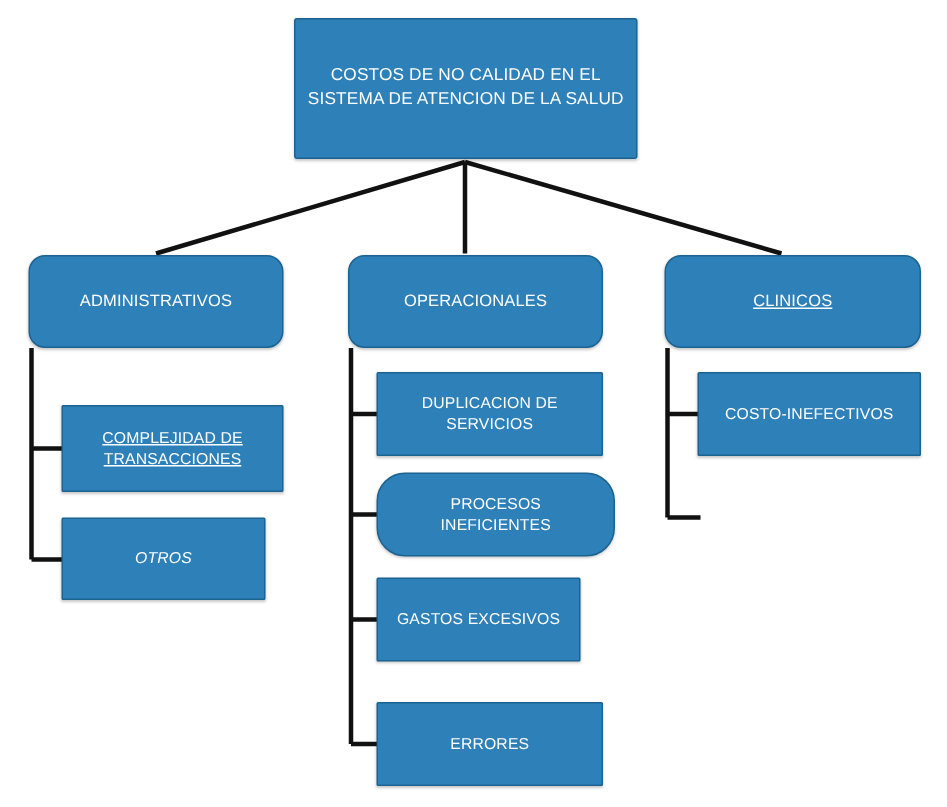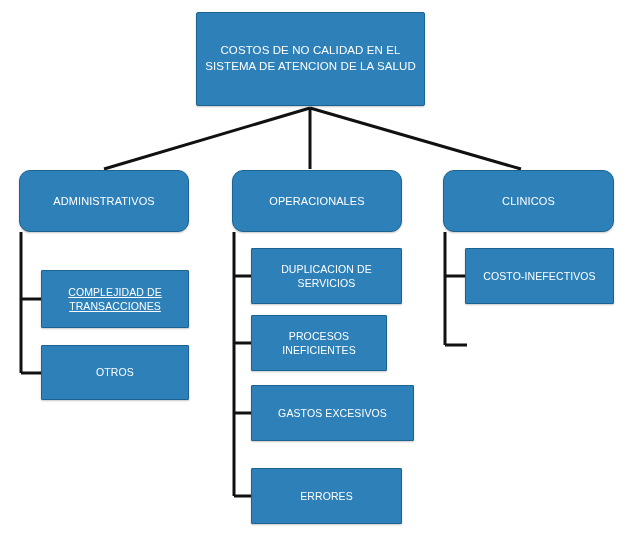--- a/index.html
+++ b/index.html
@@ -89,41 +89,41 @@
   </div>
 
   <div class="node level2" style="left:19px; top:170px; width:170px; height:62px;">
     <span>ADMINISTRATIVOS</span>
   </div>
 
   <div class="node level2" style="left:232px; top:170px; width:170px; height:62px;align-items:center;">
     <span>OPERACIONALES</span>
   </div>
 
-  <div class="node level2" style="left:443px; top:170px; width:171px; height:62px;">
+  <div class="node level2" style="left:443px; top:170px; width:171px; height:62px;text-decoration:underline;">
     <span>CLINICOS</span>
   </div>
 
   <div class="node level3" style="left:41px; top:270px; width:148px; height:58px;text-decoration:underline;">
     <span>COMPLEJIDAD DE
 TRANSACCIONES</span>
   </div>
-  <div class="node level3" style="left:41px; top:345px; width:148px; height:55px;">
+  <div class="node level3" style="left:41px; top:345px; width:136px; height:55px;font-style:italic;">
     <span>OTROS</span>
   </div>
 
   <div class="node level3" style="left:251px; top:248px; width:151px; height:56px;text-align:center;">
     <span>DUPLICACION DE
 SERVICIOS</span>
   </div>
-  <div class="node level3" style="left:251px; top:315px; width:136px; height:56px;">
+  <div class="node level3" style="left:251px; top:315px; width:159px; height:56px;border-radius:19px;">
     <span>PROCESOS
 INEFICIENTES</span>
   </div>
-  <div class="node level3" style="left:251px; top:385px; width:163px; height:56px;">
+  <div class="node level3" style="left:251px; top:385px; width:136px; height:56px;">
     <span>GASTOS EXCESIVOS</span>
   </div>
   <div class="node level3" style="left:251px; top:468px; width:151px; height:56px;">
     <span>ERRORES</span>
   </div>
 
   <div class="node level3" style="left:465px; top:248px; width:149px; height:56px;">
     <span>COSTO-INEFECTIVOS</span>
   </div>
 

